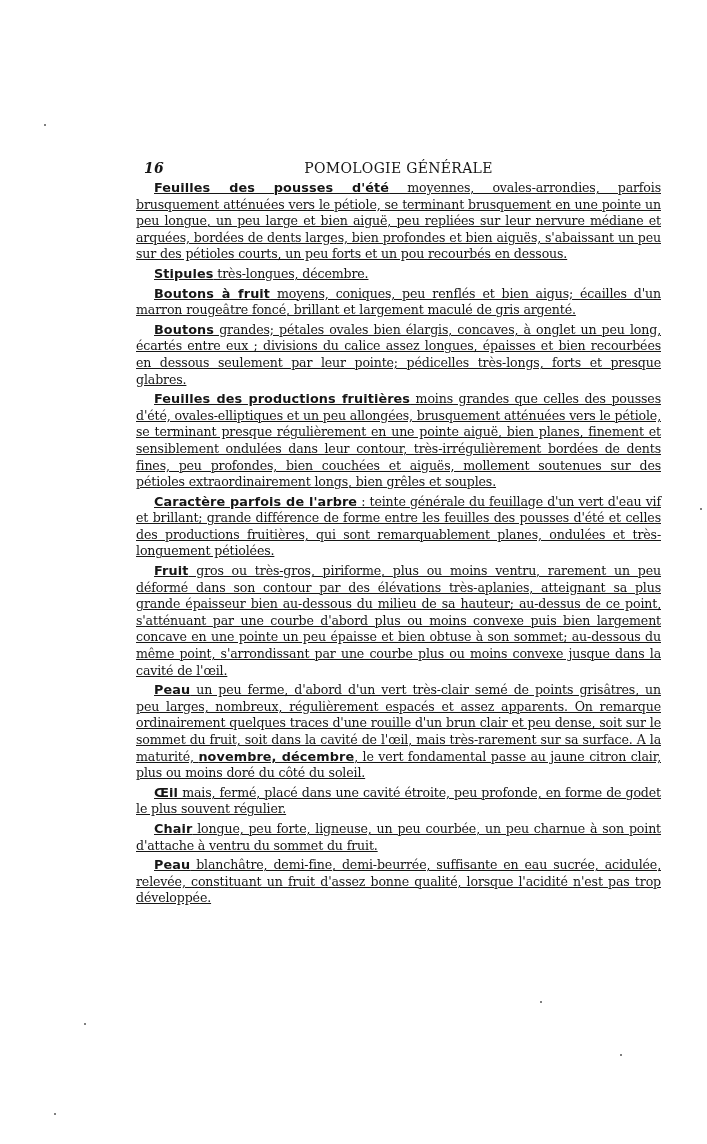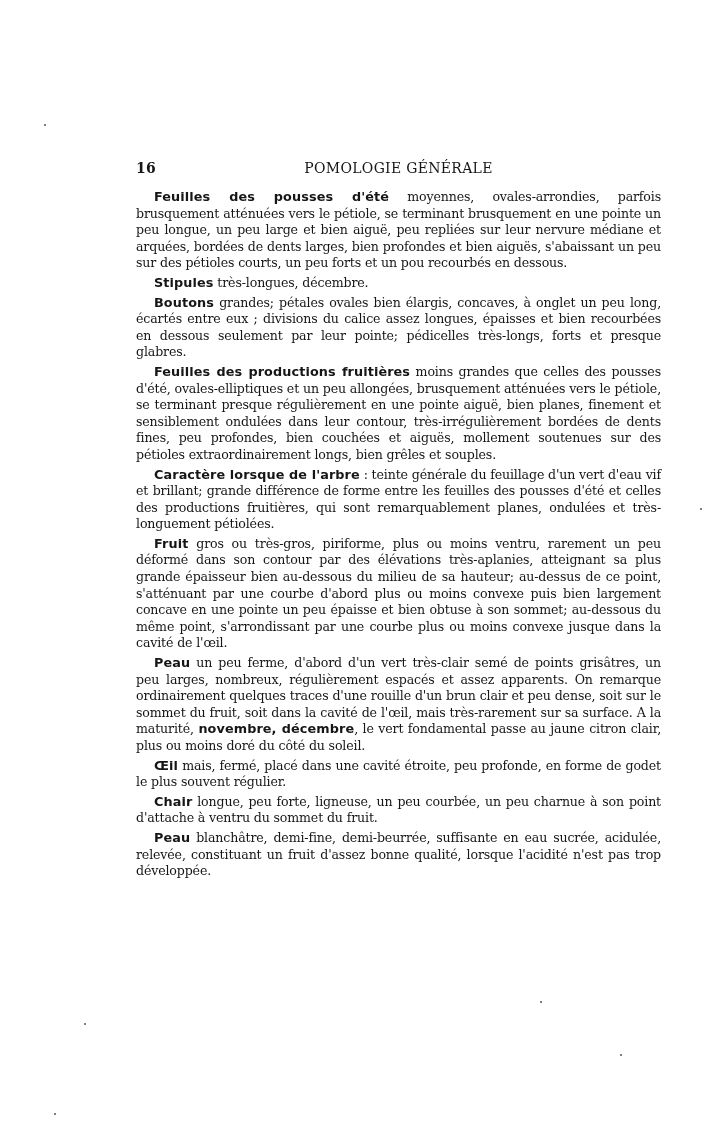--- a/index.html
+++ b/index.html
@@ -22,36 +22,38 @@
     width: 525px;
   }
   .running-head {
     position: relative;
     height: 22px;
     font-size: 14px;
     letter-spacing: 0.2px;
   }
   .page-number {
     position: absolute;
-    left: 0;
+    left: 8px;
     top: 2px;
     font-weight: bold;
     font-size: 14px;
+    font-style: italic;
   }
   .head-title {
     position: absolute;
     left: 0;
     right: 0;
     top: 2px;
     text-align: center;
     font-size: 14px;
     letter-spacing: 0.3px;
   }
   .body-text {
-    margin-top: 9px;
+    margin-top: 0;
+    text-decoration: underline;
   }
   p.entry {
     margin: 0 0 3px 0;
     text-indent: 18px;
     font-size: 12.6px;
     line-height: 16.6px;
     text-align: justify;
     letter-spacing: -0.15px;
   }
   .term {
@@ -76,26 +78,27 @@
     <span class="page-number">16</span>
     <span class="head-title">POMOLOGIE GÉNÉRALE</span>
   </div>
 
   <div class="body-text">
     <p class="entry"><span class="term">Feuilles des pousses d'été</span><span> moyennes, ovales-arrondies, parfois brusquement atténuées vers le pétiole, se terminant brusquement en une pointe un peu longue, un peu large et bien aiguë, peu repliées sur leur nervure médiane et arquées, bordées de dents larges, bien profondes et bien aiguës, s'abaissant un peu sur des pétioles courts, un peu forts et un pou recourbés en dessous.</span></p>
 
     <p class="entry"><span class="term">Stipules</span><span> très-longues, décembre.</span></p>
 
 
+    <p class="entry"><span class="term">Boutons à fruit</span><span> moyens, coniques, peu renflés et bien aigus; écailles d'un marron rougeâtre foncé, brillant et largement maculé de gris argenté.</span></p>
 
     <p class="entry"><span class="term">Boutons</span><span> grandes; pétales ovales bien élargis, concaves, à onglet un peu long, écartés entre eux ; divisions du calice assez longues, épaisses et bien recourbées en dessous seulement par leur pointe; pédicelles très-longs, forts et presque glabres.</span></p>
 
     <p class="entry"><span class="term">Feuilles des productions fruitières</span><span> moins grandes que celles des pousses d'été, ovales-elliptiques et un peu allongées, brusquement atténuées vers le pétiole, se terminant presque régulièrement en une pointe aiguë, bien planes, finement et sensiblement ondulées dans leur contour, très-irrégulièrement bordées de dents fines, peu profondes, bien couchées et aiguës, mollement soutenues sur des pétioles extraordinairement longs, bien grêles et souples.</span></p>
 
-    <p class="entry"><span class="term">Caractère lorsque de l'arbre</span><span> : teinte générale du feuillage d'un vert d'eau vif et brillant; grande différence de forme entre les feuilles des pousses d'été et celles des productions fruitières, qui sont remarquablement planes, ondulées et très-longuement pétiolées.</span></p>
+    <p class="entry"><span class="term">Caractère parfois de l'arbre</span><span> : teinte générale du feuillage d'un vert d'eau vif et brillant; grande différence de forme entre les feuilles des pousses d'été et celles des productions fruitières, qui sont remarquablement planes, ondulées et très-longuement pétiolées.</span></p>
 
     <p class="entry"><span class="term">Fruit</span><span> gros ou très-gros, piriforme, plus ou moins ventru, rarement un peu déformé dans son contour par des élévations très-aplanies, atteignant sa plus grande épaisseur bien au-dessous du milieu de sa hauteur; au-dessus de ce point, s'atténuant par une courbe d'abord plus ou moins convexe puis bien largement concave en une pointe un peu épaisse et bien obtuse à son sommet; au-dessous du même point, s'arrondissant par une courbe plus ou moins convexe jusque dans la cavité de l'œil.</span></p>
 
     <p class="entry"><span class="term">Peau</span><span> un peu ferme, d'abord d'un vert très-clair semé de points grisâtres, un peu larges, nombreux, régulièrement espacés et assez apparents. On remarque ordinairement quelques traces d'une rouille d'un brun clair et peu dense, soit sur le sommet du fruit, soit dans la cavité de l'œil, mais très-rarement sur sa surface. A la maturité, </span><span class="term">novembre, décembre</span><span>, le vert fondamental passe au jaune citron clair, plus ou moins doré du côté du soleil.</span></p>
 
     <p class="entry"><span class="term">Œil</span><span> mais, fermé, placé dans une cavité étroite, peu profonde, en forme de godet le plus souvent régulier.</span></p>
 
     <p class="entry"><span class="term">Chair</span><span> longue, peu forte, ligneuse, un peu courbée, un peu charnue à son point d'attache à ventru du sommet du fruit.</span></p>
 
     <p class="entry"><span class="term">Peau</span><span> blanchâtre, demi-fine, demi-beurrée, suffisante en eau sucrée, acidulée, relevée, constituant un fruit d'assez bonne qualité, lorsque l'acidité n'est pas trop développée.</span></p>

